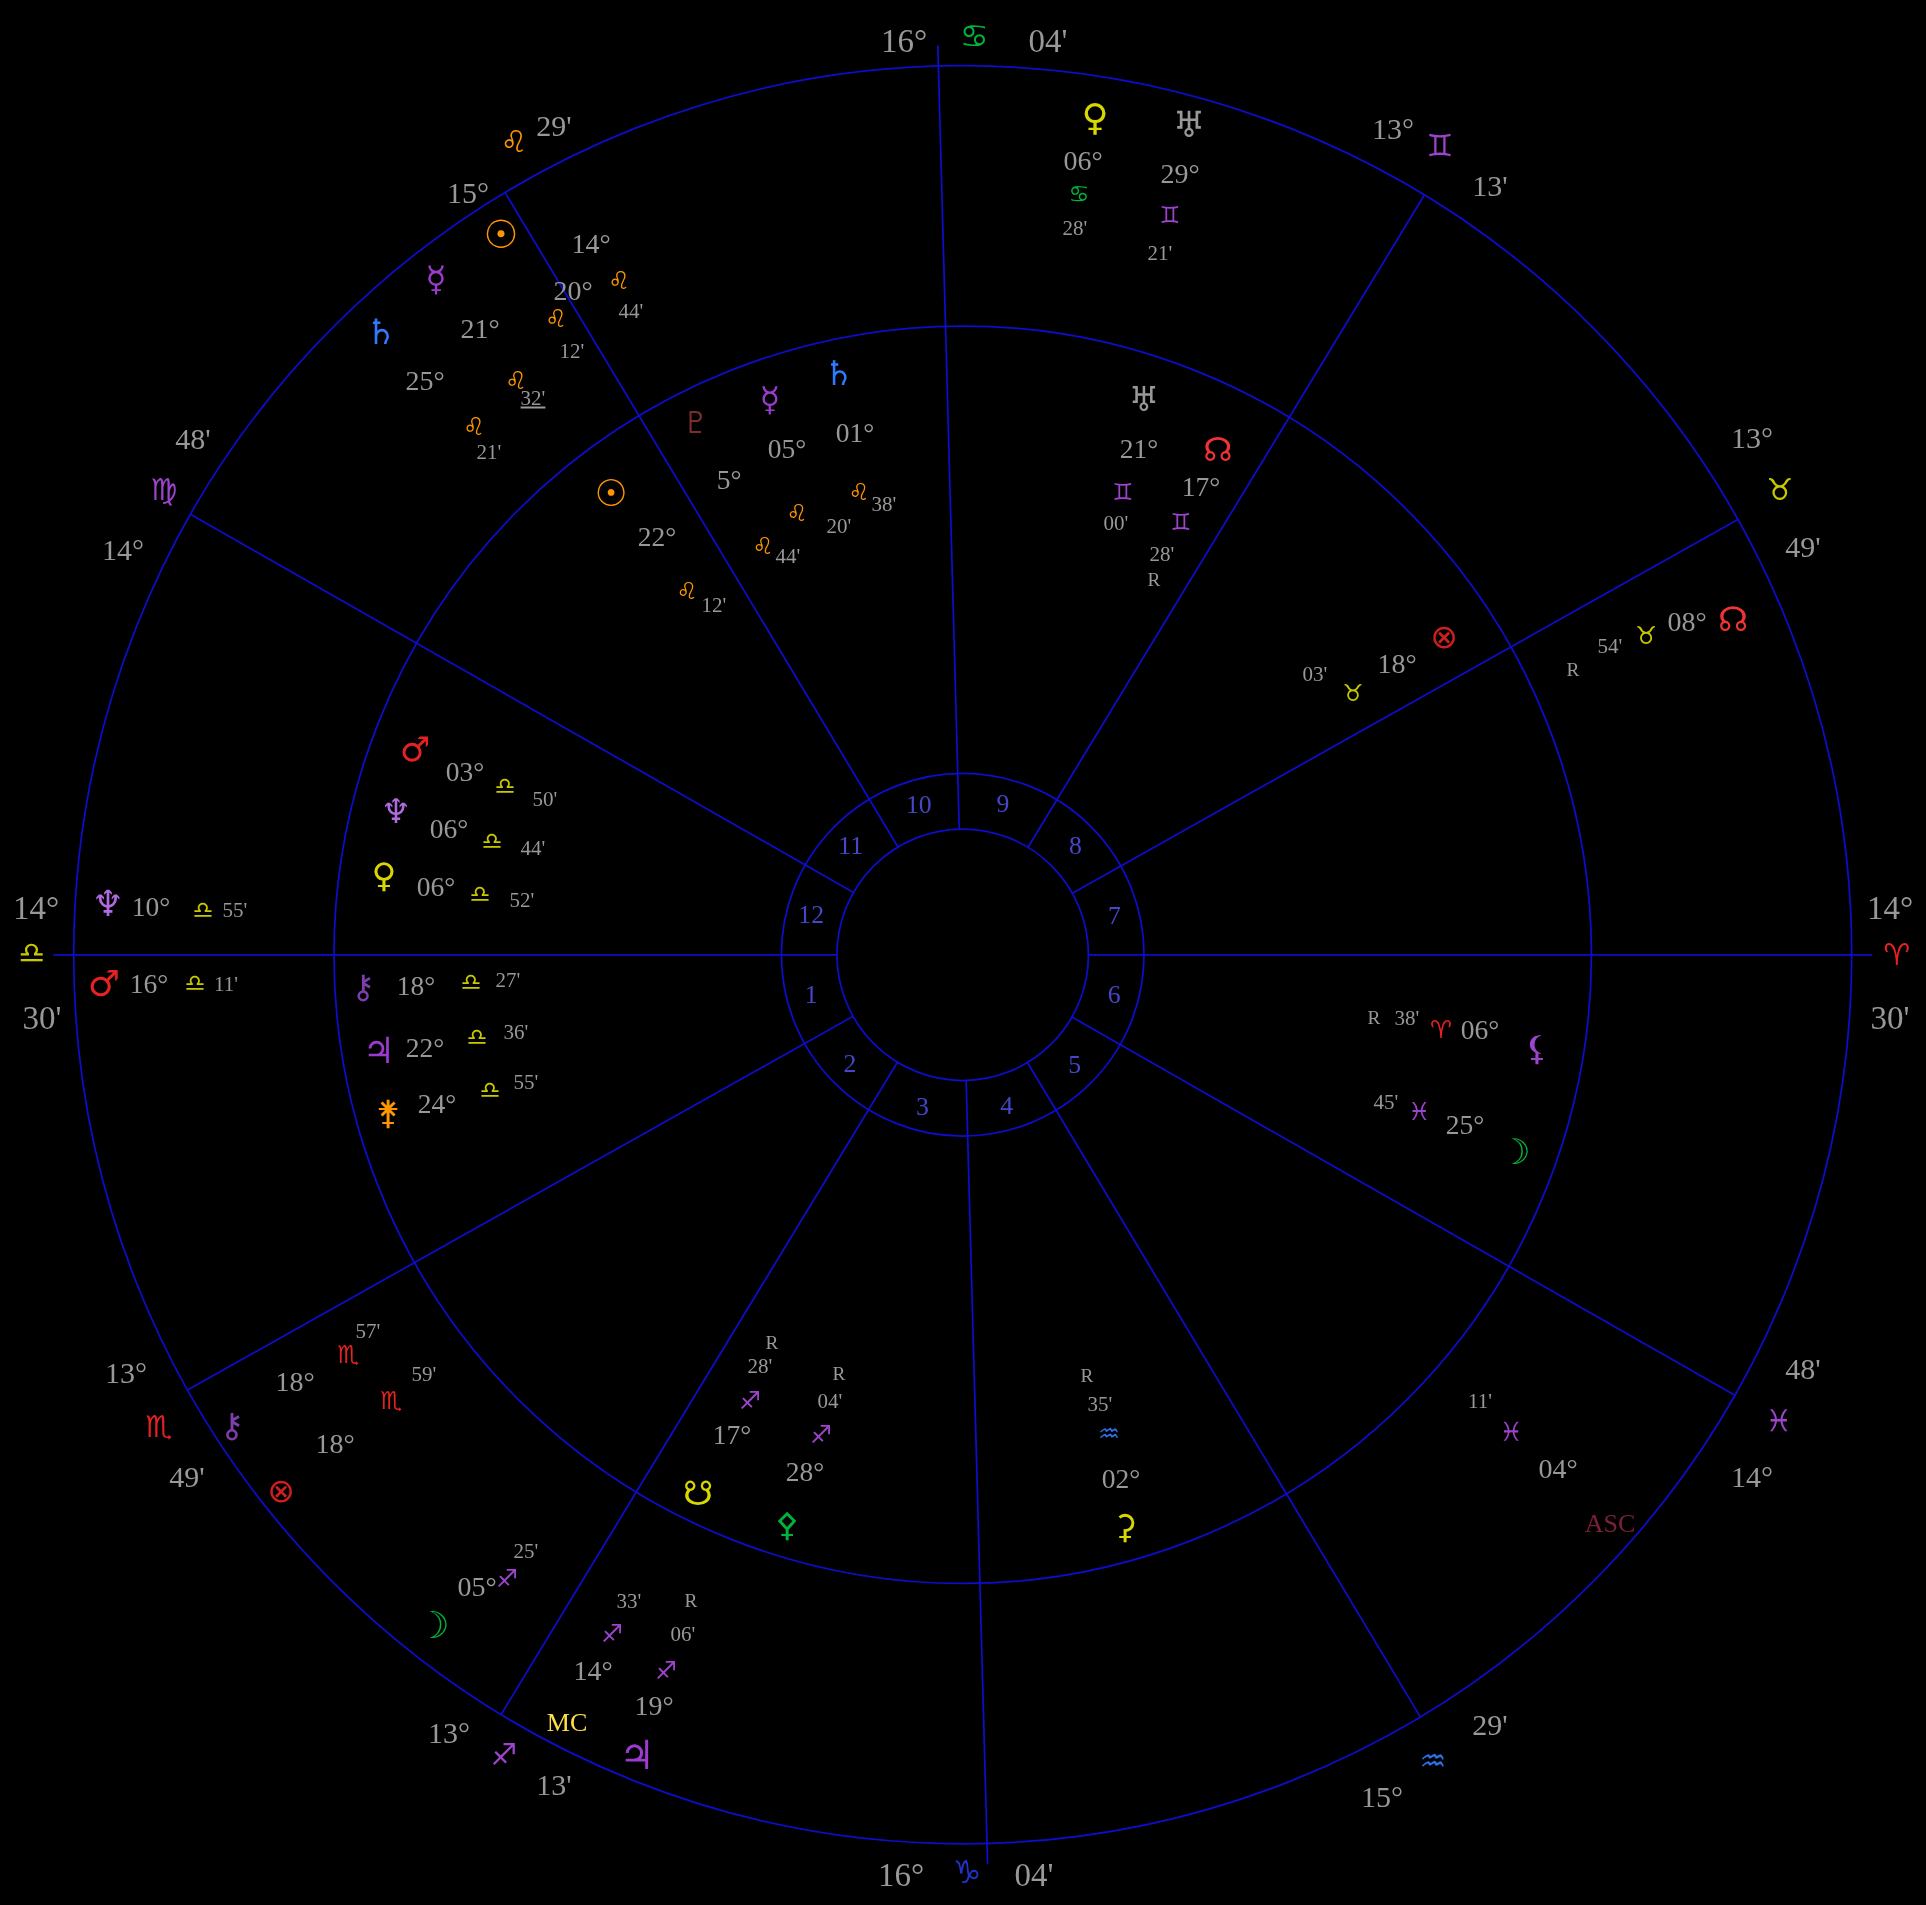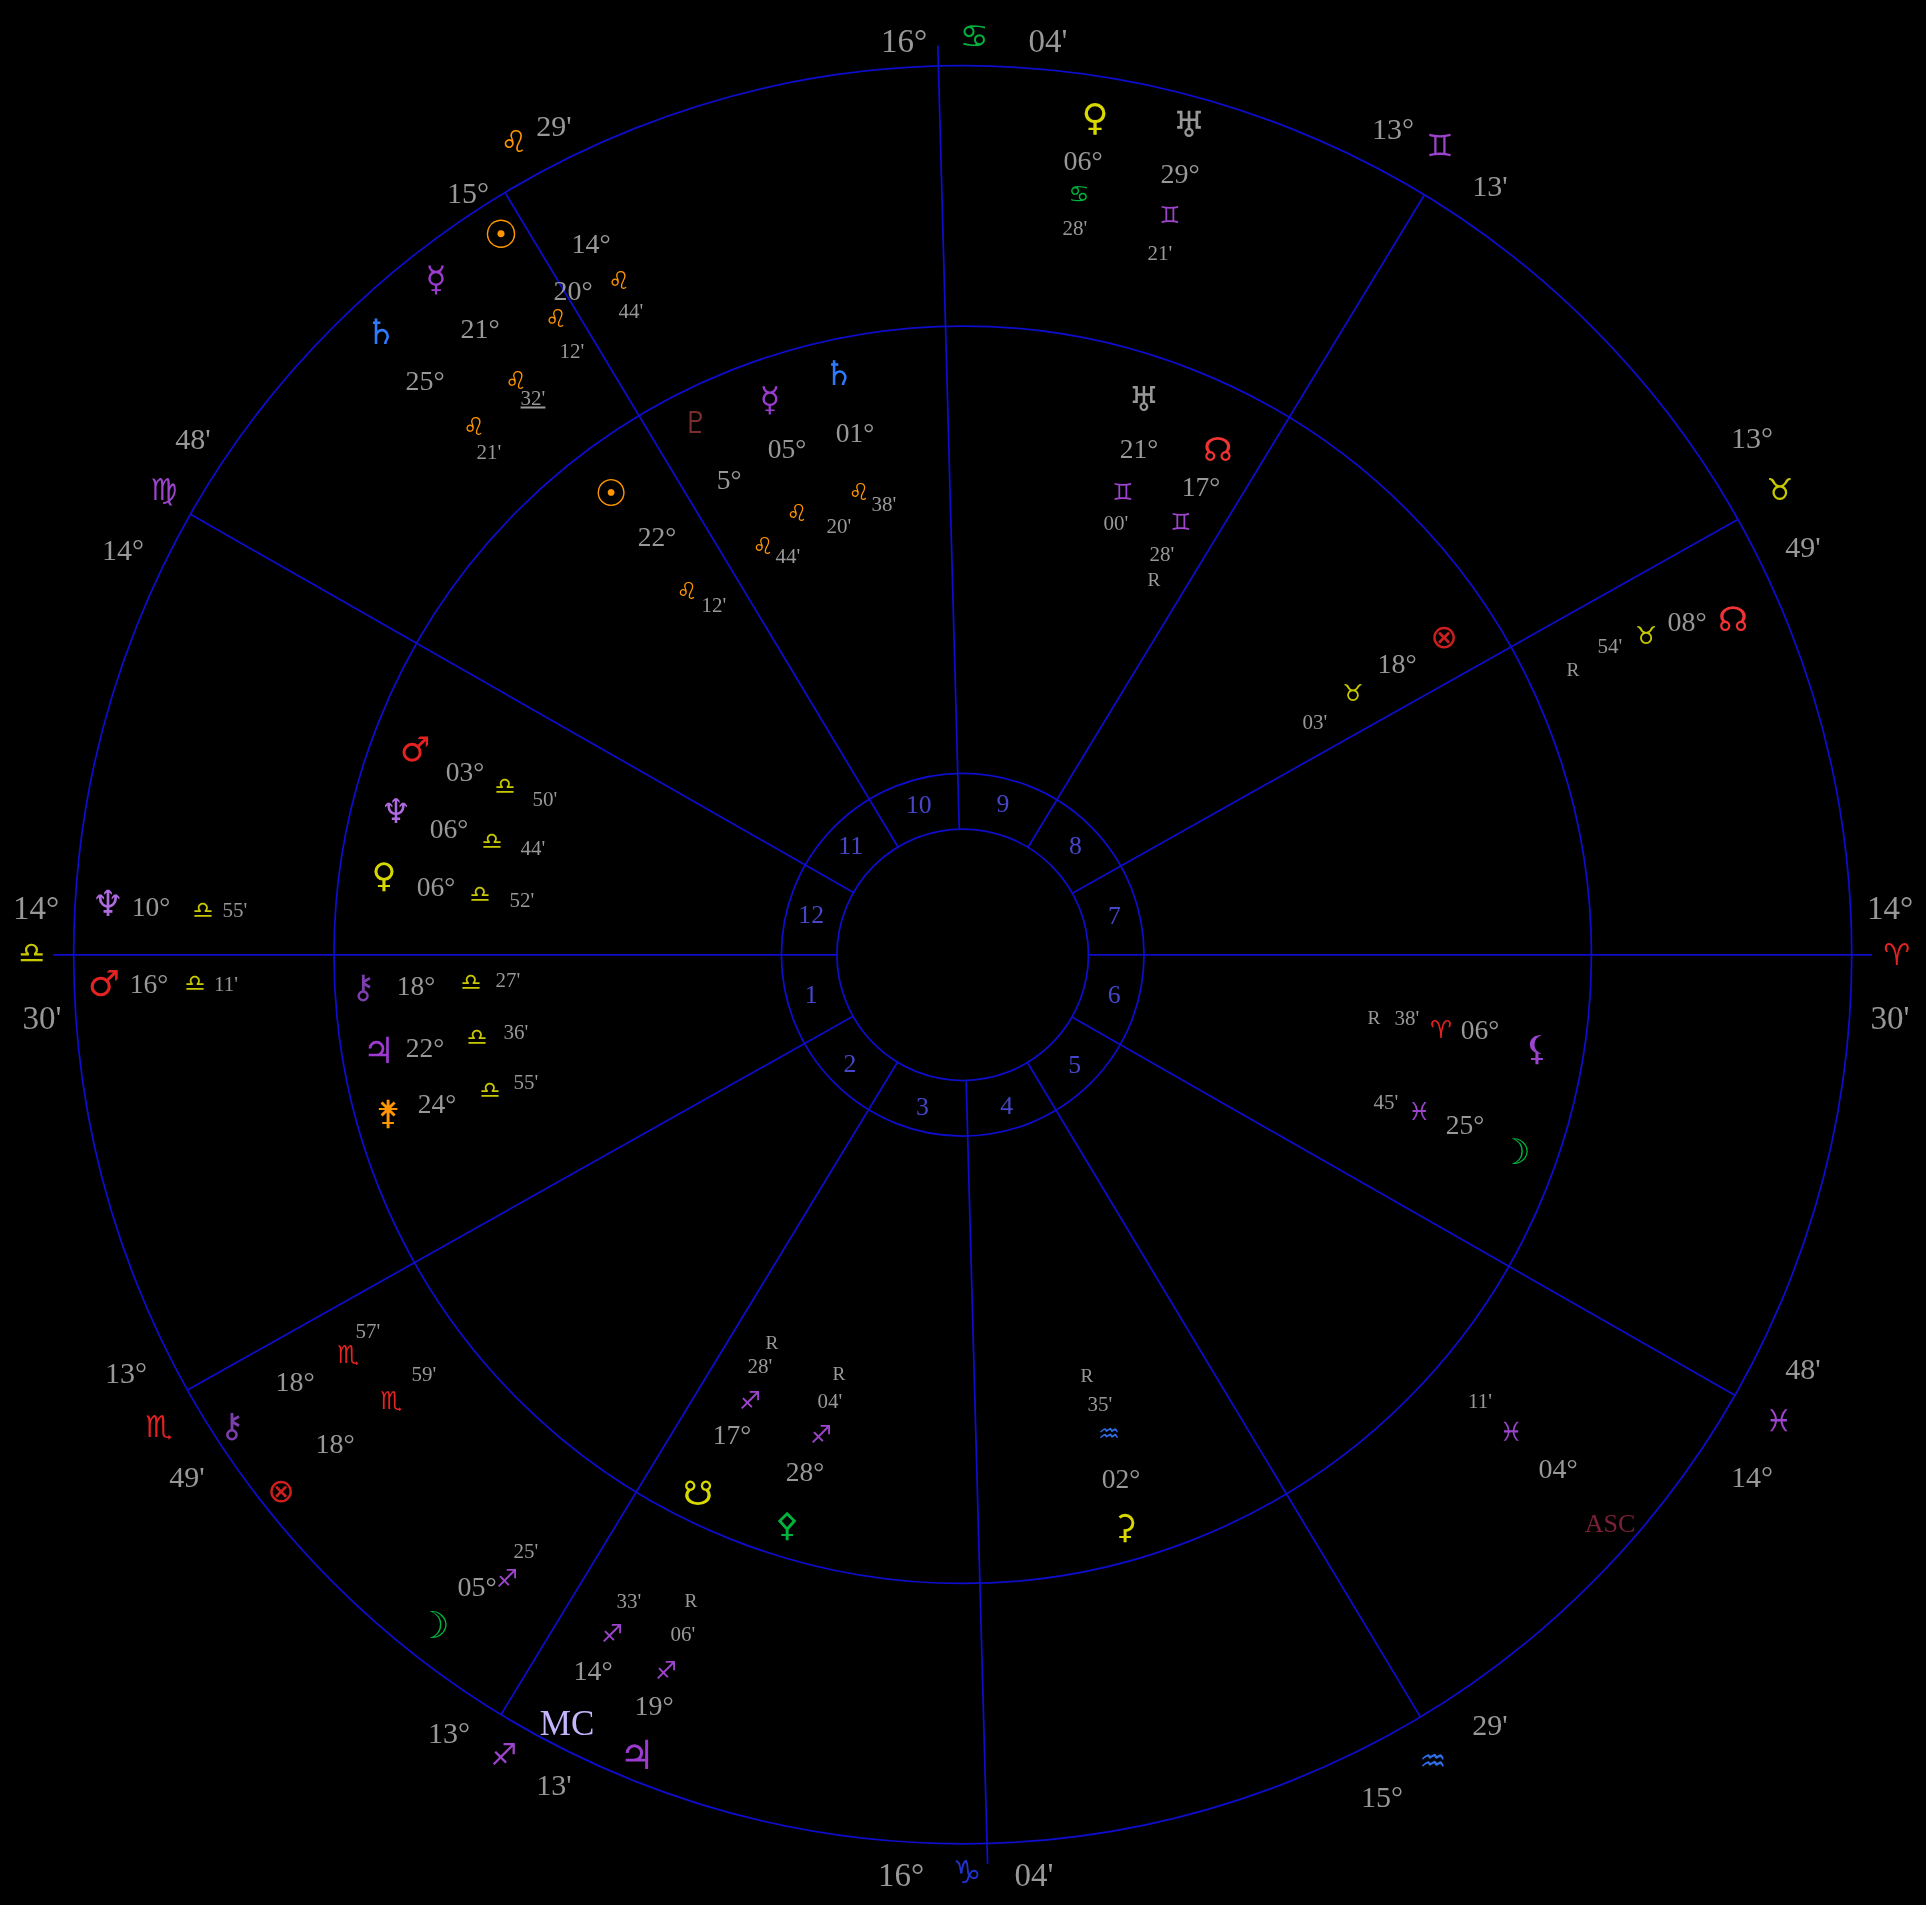--- a/index.html
+++ b/index.html
@@ -105,21 +105,21 @@
       <span class="tok glyph" style="left: 1170px; top: 216px; color: rgb(157, 68, 204); font-size: 23.4px;">♊</span>
       <span class="tok serif" style="left: 1160px; top: 253px; color: rgb(152, 152, 152); font-size: 21px;">21'</span>
       <span class="tok serif" style="left: 1573px; top: 670px; color: rgb(152, 152, 152); font-size: 19.3px;">R</span>
       <span class="tok serif" style="left: 1610px; top: 646px; color: rgb(152, 152, 152); font-size: 21px;">54'</span>
       <span class="tok glyph" style="left: 1646px; top: 636px; color: rgb(200, 200, 0); font-size: 24.6px;">♉</span>
       <span class="tok serif" style="left: 1687px; top: 622px; color: rgb(152, 152, 152); font-size: 28px;">08°</span>
       <span class="tok glyph" style="left: 1733px; top: 619px; color: rgb(240, 51, 51); font-size: 34px;">☊</span>
       <span class="tok glyph" style="left: 1444px; top: 636px; color: rgb(204, 32, 32); font-size: 33px;">⊗</span>
       <span class="tok serif" style="left: 1397px; top: 664px; color: rgb(152, 152, 152); font-size: 28px;">18°</span>
       <span class="tok glyph" style="left: 1353px; top: 694px; color: rgb(200, 200, 0); font-size: 23.4px;">♉</span>
-      <span class="tok serif" style="left: 1315px; top: 722px; color: rgb(152, 152, 152); font-size: 21px;">03'</span>
+      <span class="tok serif" style="left: 1315px; top: 674px; color: rgb(152, 152, 152); font-size: 21px;">03'</span>
       <span class="tok glyph" style="left: 1144px; top: 399px; color: rgb(152, 152, 152); font-size: 34px;">♅</span>
       <span class="tok serif" style="left: 1139px; top: 449px; color: rgb(152, 152, 152); font-size: 27.5px;">21°</span>
       <span class="tok glyph" style="left: 1123px; top: 493px; color: rgb(157, 68, 204); font-size: 23.4px;">♊</span>
       <span class="tok serif" style="left: 1116px; top: 523px; color: rgb(152, 152, 152); font-size: 21px;">00'</span>
       <span class="tok glyph" style="left: 1218px; top: 449px; color: rgb(240, 51, 51); font-size: 33px;">☊</span>
       <span class="tok serif" style="left: 1201px; top: 487px; color: rgb(152, 152, 152); font-size: 27.5px;">17°</span>
       <span class="tok glyph" style="left: 1181px; top: 523px; color: rgb(157, 68, 204); font-size: 23.4px;">♊</span>
       <span class="tok serif" style="left: 1162px; top: 554px; color: rgb(152, 152, 152); font-size: 21px;">28'</span>
       <span class="tok serif" style="left: 1154px; top: 580px; color: rgb(152, 152, 152); font-size: 19.3px;">R</span>
       <span class="tok glyph" style="left: 839px; top: 373px; color: rgb(47, 123, 255); font-size: 34px;">♄</span>
@@ -178,21 +178,21 @@
       <span class="tok glyph" style="left: 232px; top: 1425px; color: rgb(125, 63, 174); font-size: 34px;">⚷</span>
       <span class="tok serif" style="left: 335px; top: 1444px; color: rgb(152, 152, 152); font-size: 28px;">18°</span>
       <span class="tok glyph" style="left: 281px; top: 1490px; color: rgb(204, 32, 32); font-size: 33px;">⊗</span>
       <span class="tok serif" style="left: 526px; top: 1551px; color: rgb(152, 152, 152); font-size: 21px;">25'</span>
       <span class="tok glyph" style="left: 507px; top: 1579px; color: rgb(157, 68, 204); font-size: 24.6px;">♐</span>
       <span class="tok serif" style="left: 477px; top: 1587px; color: rgb(152, 152, 152); font-size: 28px;">05°</span>
       <span class="tok glyph" style="left: 433px; top: 1625px; color: rgb(0, 179, 60); font-size: 37px;">☽</span>
       <span class="tok serif" style="left: 629px; top: 1601px; color: rgb(152, 152, 152); font-size: 21px;">33'</span>
       <span class="tok glyph" style="left: 612px; top: 1634px; color: rgb(157, 68, 204); font-size: 24.6px;">♐</span>
       <span class="tok serif" style="left: 593px; top: 1671px; color: rgb(152, 152, 152); font-size: 28px;">14°</span>
-      <span class="tok serif" style="left: 567px; top: 1723px; color: #c4b5fd; font-size: 35px;">MC</span>
+      <span class="tok serif" style="left: 567px; top: 1723px; color: #fde047; font-size: 26px;">MC</span>
       <span class="tok serif" style="left: 691px; top: 1601px; color: rgb(152, 152, 152); font-size: 19.3px;">R</span>
       <span class="tok serif" style="left: 683px; top: 1634px; color: rgb(152, 152, 152); font-size: 21px;">06'</span>
       <span class="tok glyph" style="left: 666px; top: 1671px; color: rgb(157, 68, 204); font-size: 24.6px;">♐</span>
       <span class="tok serif" style="left: 654px; top: 1706px; color: rgb(152, 152, 152); font-size: 28px;">19°</span>
       <span class="tok glyph" style="left: 637px; top: 1755px; color: rgb(157, 59, 208); font-size: 40px;">♃</span>
       <span class="tok serif" style="left: 772px; top: 1343px; color: rgb(152, 152, 152); font-size: 19.3px;">R</span>
       <span class="tok serif" style="left: 760px; top: 1366px; color: rgb(152, 152, 152); font-size: 21px;">28'</span>
       <span class="tok glyph" style="left: 750px; top: 1401px; color: rgb(157, 68, 204); font-size: 24.6px;">♐</span>
       <span class="tok serif" style="left: 732px; top: 1435px; color: rgb(152, 152, 152); font-size: 27.5px;">17°</span>
       <span class="tok glyph" style="left: 698px; top: 1493px; color: rgb(216, 216, 0); font-size: 34px;">☋</span>

